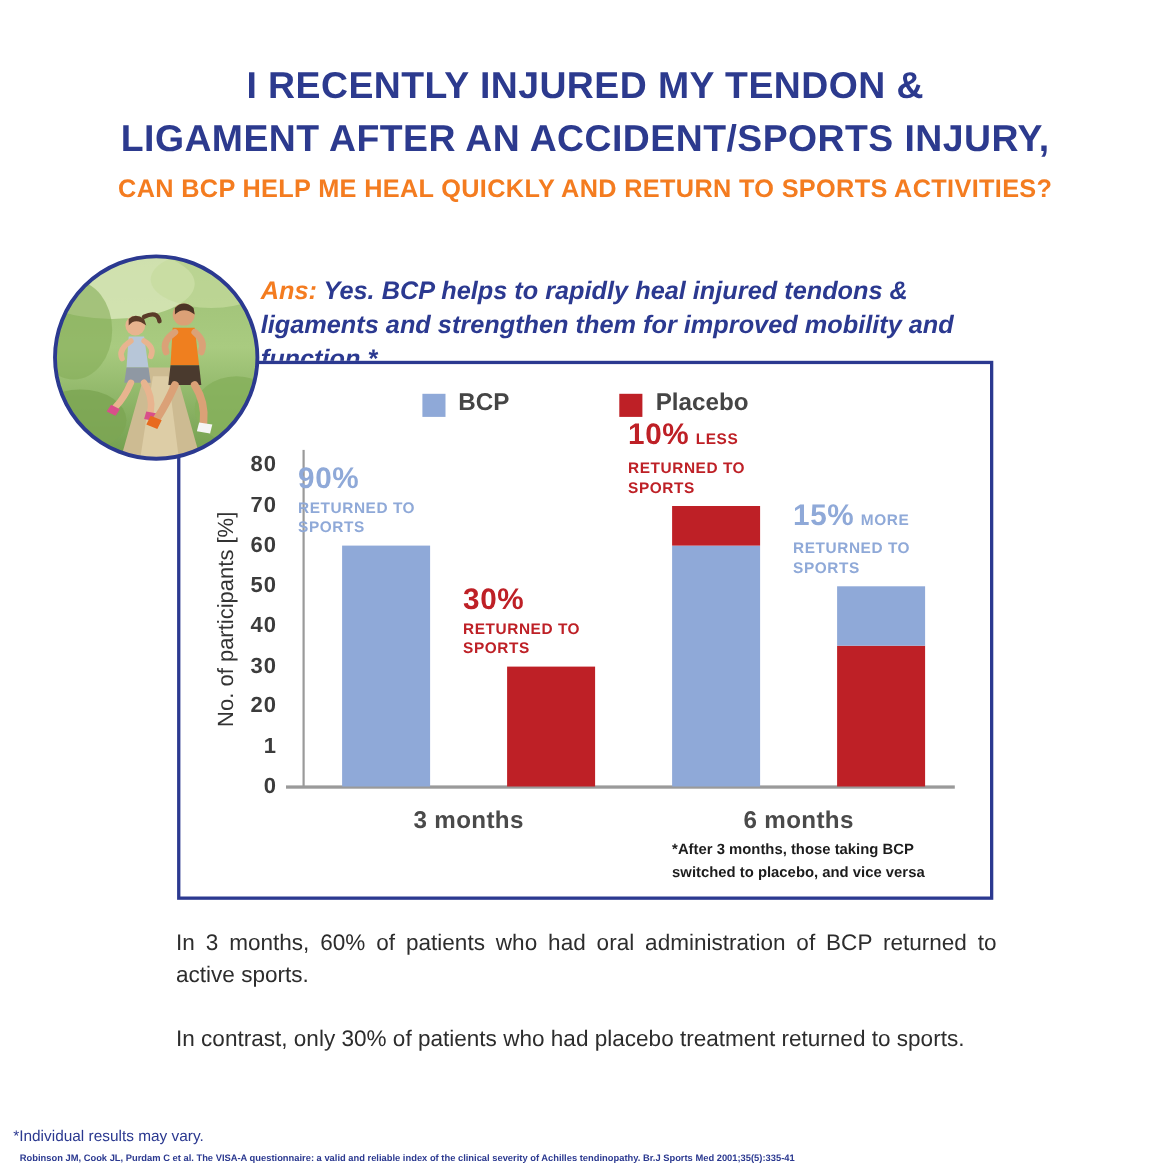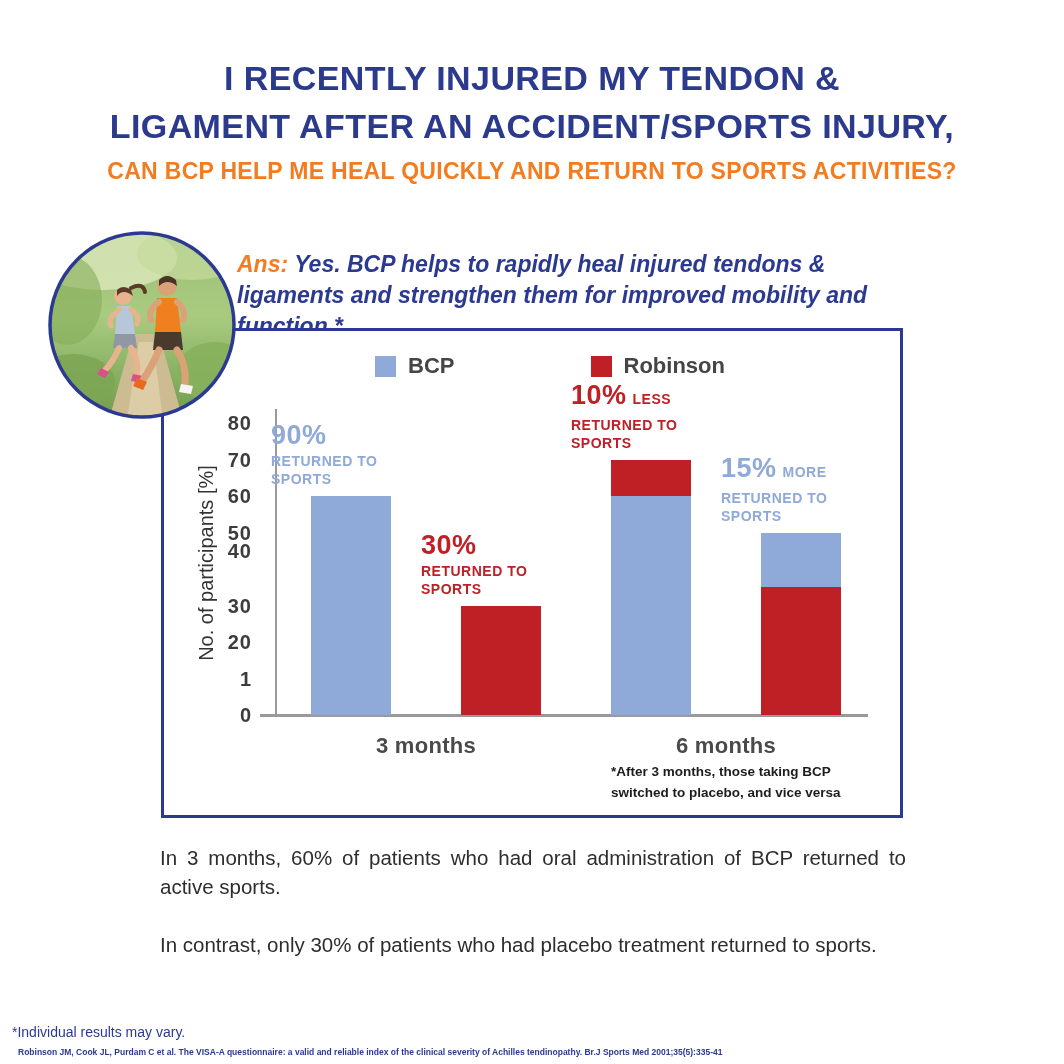--- a/index.html
+++ b/index.html
@@ -14,21 +14,21 @@
   
   .photo-circle { position:absolute; left:47px; top:230px; width:190px; height:190px; z-index:5; }
   .answer { position:absolute; left:237px; top:249px; width:672px; font-size:23px; line-height:31px;
             font-weight:bold; font-style:italic; color:#2B3990; }
   .answer .ans-prefix { color:#f47c20; margin-right:6px; }
 
   
   .chart-box { position:absolute; left:161px; top:328px; width:742px; height:490px;
                border:3px solid #2B3990; background:#fff; z-index:1; }
   .legend { position:absolute; top:22px; left:0; width:100%; display:flex; justify-content:center; gap:100px; }
-  .legend-item { display:flex; align-items:center; gap:12px;margin-left:36px; }
+  .legend-item { display:flex; align-items:flex-end; gap:12px; }
   .legend-swatch { width:21px; height:21px; display:inline-block; }
   .legend-label { font-size:22px; font-weight:bold; color:#454545; }
 
   .plot { position:absolute; left:0; top:0; width:742px; height:490px; }
   .y-axis { position:absolute; left:111px; top:78px; width:2px; height:306px; background:#9a9a9a; }
   .x-axis { position:absolute; left:96px; top:383px; width:608px; height:3px; background:#9a9a9a; }
   .ytick { position:absolute; left:28px; width:60px; text-align:right; transform:translateY(-50%);
            font-size:20px; font-weight:bold; color:#3c3c3c; letter-spacing:1px; }
   .y-title { position:absolute; left:42px; top:232px; transform:translate(-50%,-50%) rotate(-90deg);
              white-space:nowrap; font-size:20px; color:#333; }
@@ -121,36 +121,36 @@
   <p class="answer"><span class="ans-prefix">Ans:</span><span>Yes. BCP helps to rapidly heal injured tendons &amp; ligaments and strengthen them for improved mobility and function.*</span></p>
 
   <div class="chart-box">
     <div class="legend">
       <div class="legend-item">
         <span class="legend-swatch" style="background: rgb(143, 169, 216);"></span>
         <span class="legend-label">BCP</span>
       </div>
       <div class="legend-item">
         <span class="legend-swatch" style="background: rgb(190, 32, 38);"></span>
-        <span class="legend-label">Robinson</span>
+        <span class="legend-label">Placebo</span>
       </div>
     </div>
 
     <div class="plot">
       <div class="y-title">No. of participants [%]</div>
       <div class="y-axis"></div>
       <div class="x-axis"></div>
       <div class="group-label group-label-0">3 months</div>
       <div class="group-label group-label-1">6 months</div>
       <div class="chart-footnote">*After 3 months, those taking BCP switched to placebo, and vice versa</div>
     <div class="ytick" style="top: 384px;">0</div>
         <div class="ytick" style="top: 347.5px;">1</div>
         <div class="ytick" style="top: 311px;">20</div>
         <div class="ytick" style="top: 274.5px;">30</div>
-        <div class="ytick" style="top: 220px;">40</div>
+        <div class="ytick" style="top: 238px;">40</div>
         <div class="ytick" style="top: 201.5px;">50</div>
         <div class="ytick" style="top: 165px;">60</div>
         <div class="ytick" style="top: 128.5px;">70</div>
         <div class="ytick" style="top: 92px;">80</div>
         <div class="bar-seg" style="left: 147px; bottom: 106px; height: 219px; background: rgb(143, 169, 216);"></div>
         <div class="ann" style="color: rgb(143, 169, 216); left: 107px; bottom: 333px;">
           <div class="ann-big">90%</div>
           <div class="ann-rest">RETURNED TO SPORTS</div>
         </div>
         <div class="bar-seg" style="left: 297px; bottom: 106px; height: 109.5px; background: rgb(190, 32, 38);"></div>

